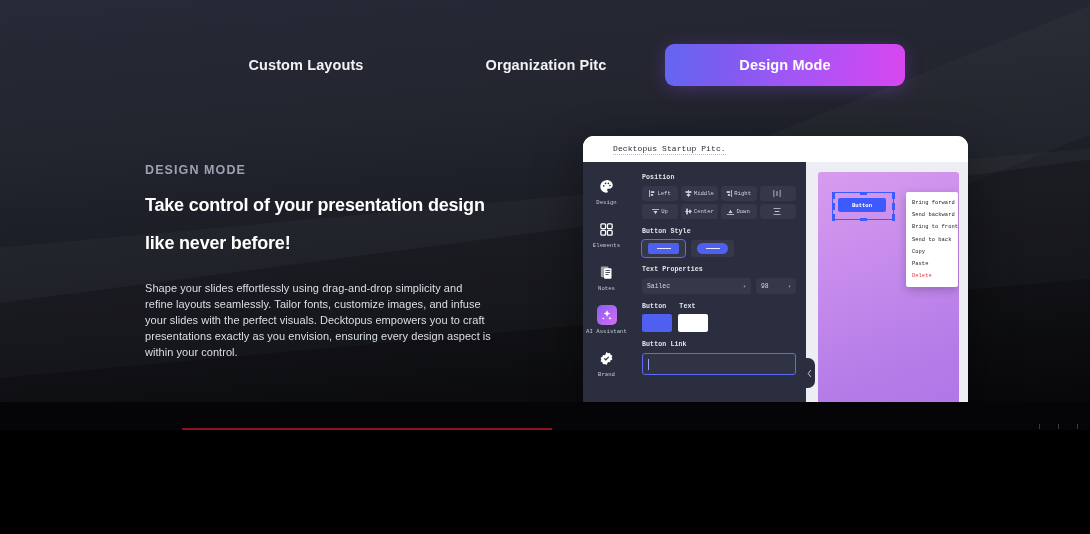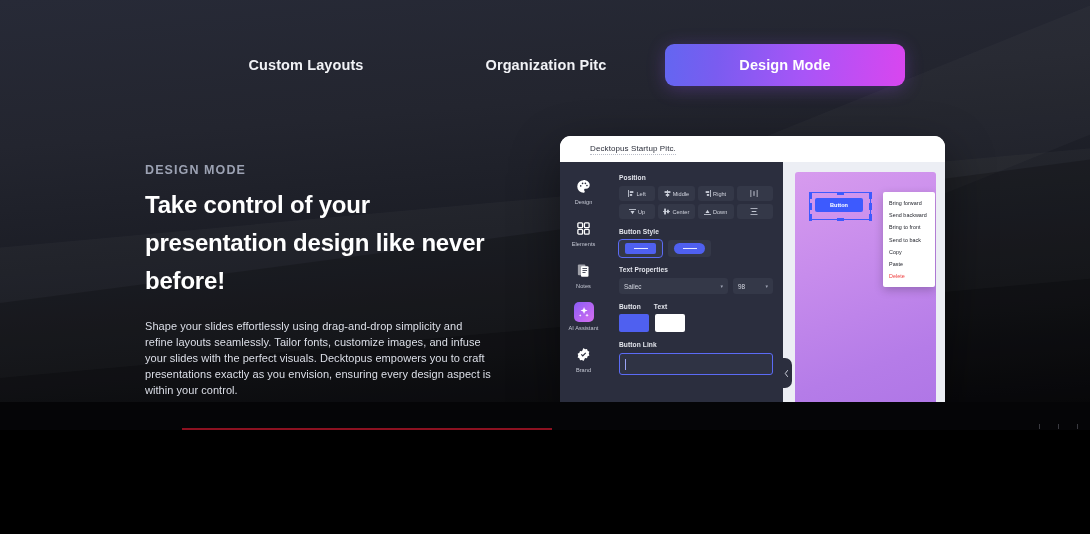--- a/index.html
+++ b/index.html
@@ -105,46 +105,47 @@
     z-index: 5;
   }
   .eyebrow {
     font-size: 12.5px;
     font-weight: bold;
     letter-spacing: 1.1px;
     color: #9ca2b3;
     margin-bottom: 9px;
   }
   .headline {
-    font-size: 24px;
+    font-size: 18px;
     font-weight: bold;
     line-height: 38px;
     color: #ffffff;
     letter-spacing: -0.2px;
     margin-bottom: 18px;
   }
   .body-copy {
     font-size: 11px;
     line-height: 16px;
     color: #dcdfe8;
     letter-spacing: 0.05px;
   }
 
   
   .app {
     position: absolute;
-    left: 560px;
+    left: 583px;
     top: 136px;
     width: 385px;
     height: 352px;
     background: #ffffff;
     border-radius: 11px;
     box-shadow: 0 18px 50px rgba(0,0,0,0.45);
     overflow: hidden;
     z-index: 5;
+    font-family: Liberation Mono, monospace;
   }
   .app-titlebar {
     height: 26px;
     background: #ffffff;
     display: flex;
     align-items: center;
     padding-left: 30px;
   }
   .app-title {
     font-size: 8px;

